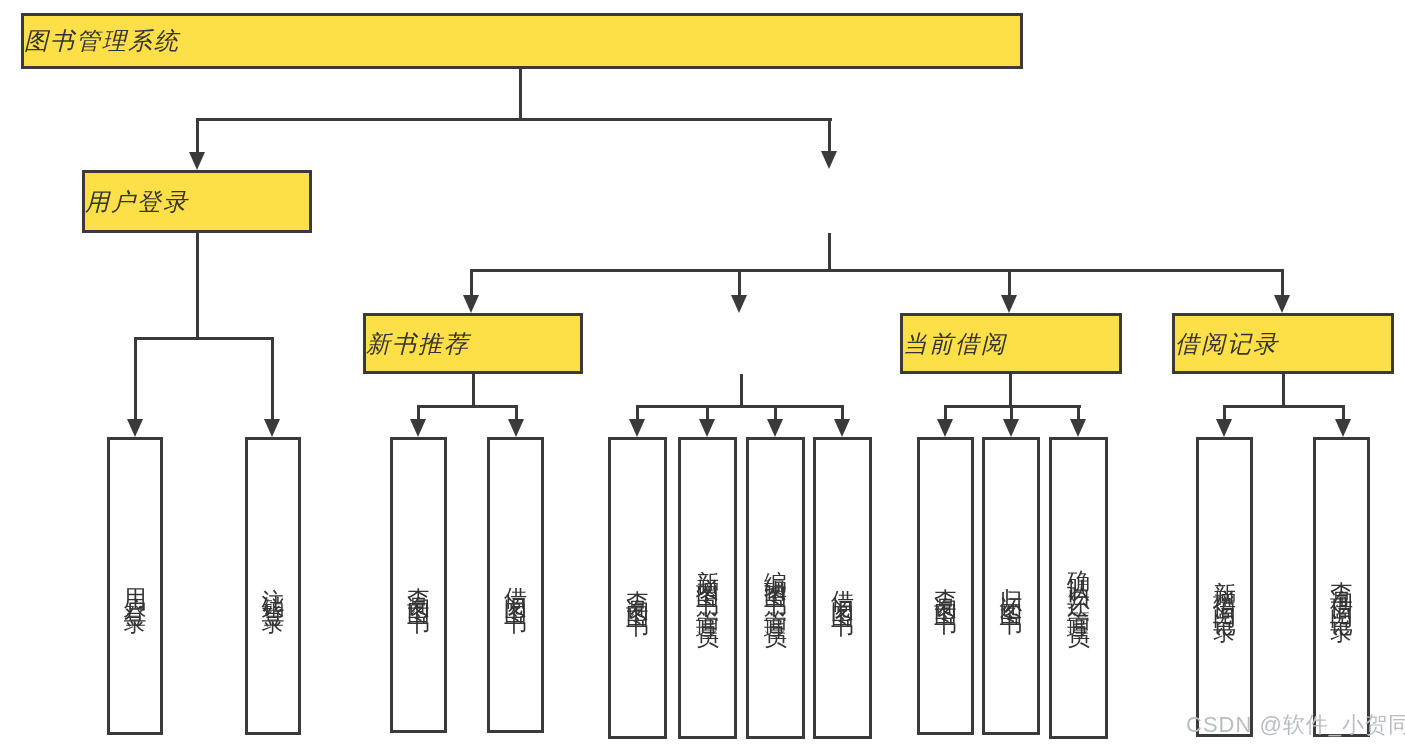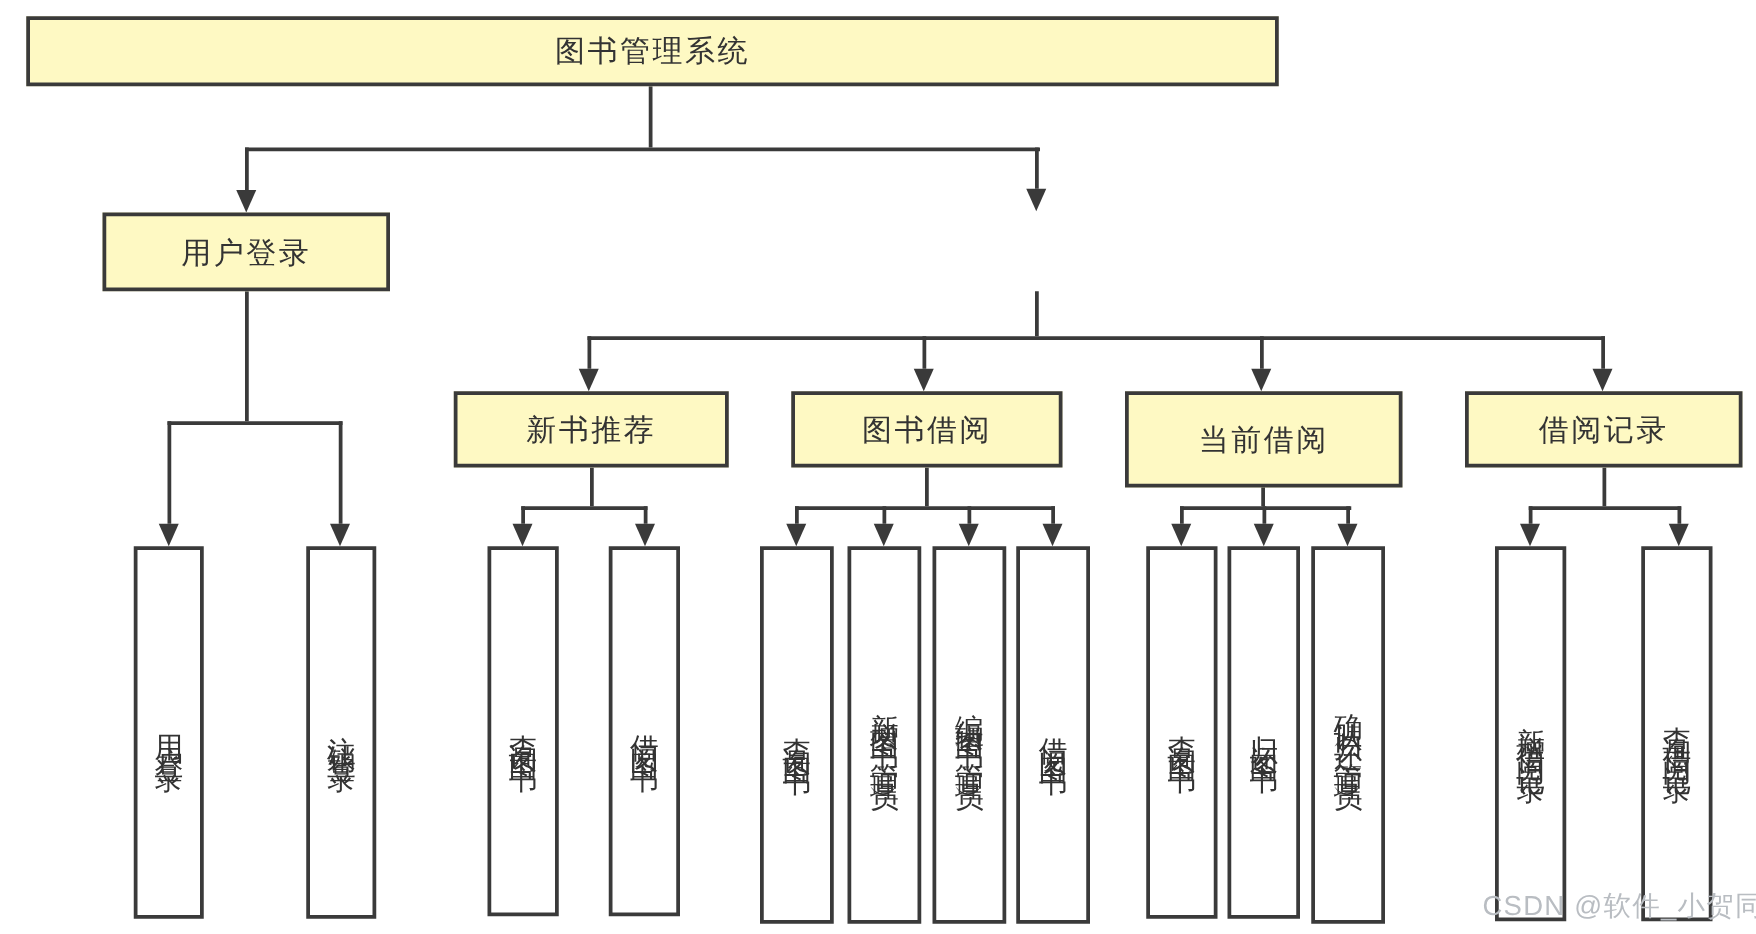--- a/index.html
+++ b/index.html
@@ -2,23 +2,23 @@
 <html><head>
 <meta charset="utf-8">
 <style>
   html,body{margin:0;padding:0;background:#ffffff;}
   .stage{
     position:relative;width:1405px;height:747px;background:#ffffff;
     font-family:"Liberation Sans","DejaVu Sans",sans-serif;color:#333333;overflow:hidden;
   }
   .stage *{box-sizing:border-box;}
   .hbox{
-    position:absolute;background:#fef9c3;border:3px solid #3a3a3a;
-    display:flex;align-items:center;justify-content:center;
-    font-size:24px;letter-spacing:2px;color:#333333;z-index:2;
+    position:absolute;background:#fde047;border:3px solid #3a3a3a;
+    display:flex;align-items:center;
+    font-size:24px;letter-spacing:2px;color:#333333;z-index:2;font-style:italic;
   }
   .vbox{
     position:absolute;background:#ffffff;border:3px solid #3a3a3a;
     display:flex;align-items:center;justify-content:center;z-index:2;
   }
   .vbox span{
     writing-mode:vertical-rl;text-orientation:mixed;
     font-size:23px;letter-spacing:8px;line-height:1;color:#333333;white-space:nowrap;
   }
   .line{position:absolute;background:#3a3a3a;z-index:1;}
@@ -43,25 +43,22 @@
 
   <div class="hbox" style="left:82px;top:170px;width:230px;height:63px">
     <span>用户登录</span>
   </div>
 
 
   <div class="hbox" style="left:363px;top:313px;width:220px;height:61px">
     <span>新书推荐</span>
   </div>
 
-  <div class="hbox" style="left:633px;top:313px;width:217px;height:61px">
-    <span>图书借阅</span>
-  </div>
 
-  <div class="hbox" style="left:900px;top:313px;width:222px;height:77px">
+  <div class="hbox" style="left:900px;top:313px;width:222px;height:61px">
     <span>当前借阅</span>
   </div>
 
   <div class="hbox" style="left:1172px;top:313px;width:222px;height:61px">
     <span>借阅记录</span>
   </div>
 
   <div class="vbox" style="left:107px;top:437px;width:56px;height:298px">
     <span>用户登录</span>
   </div>

